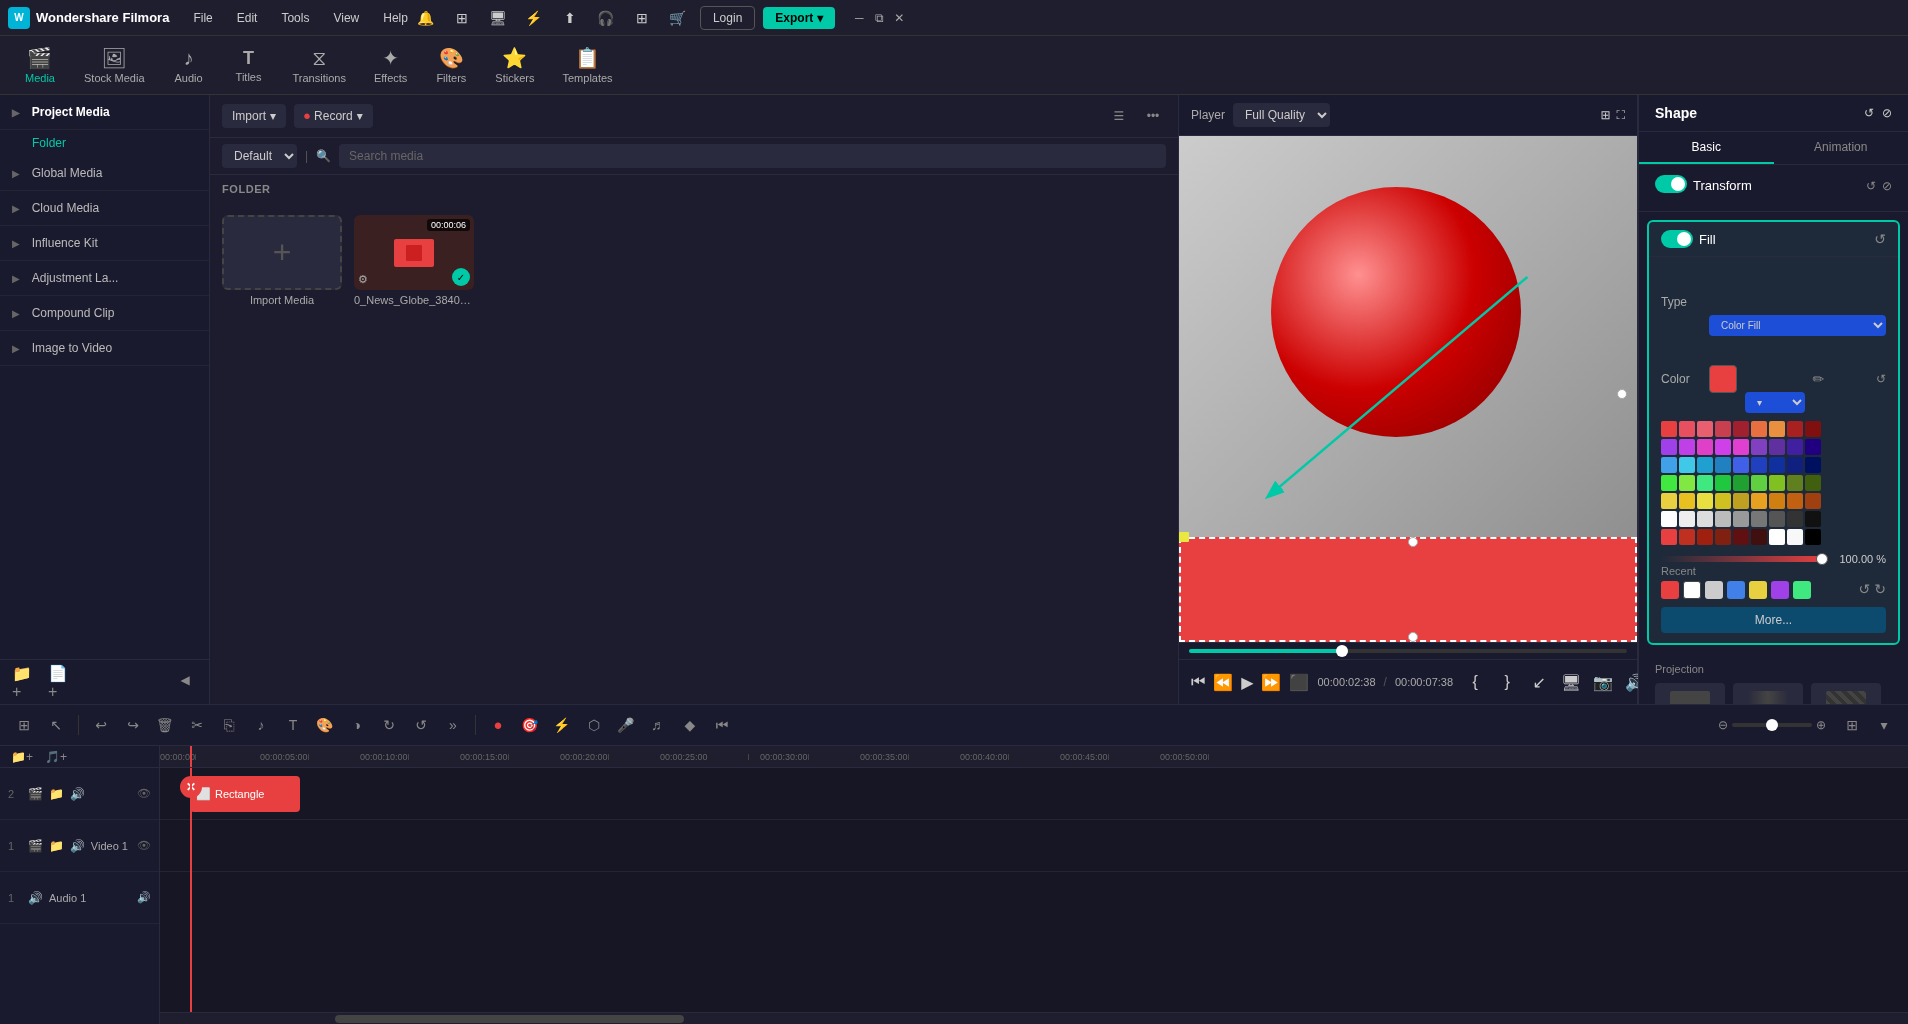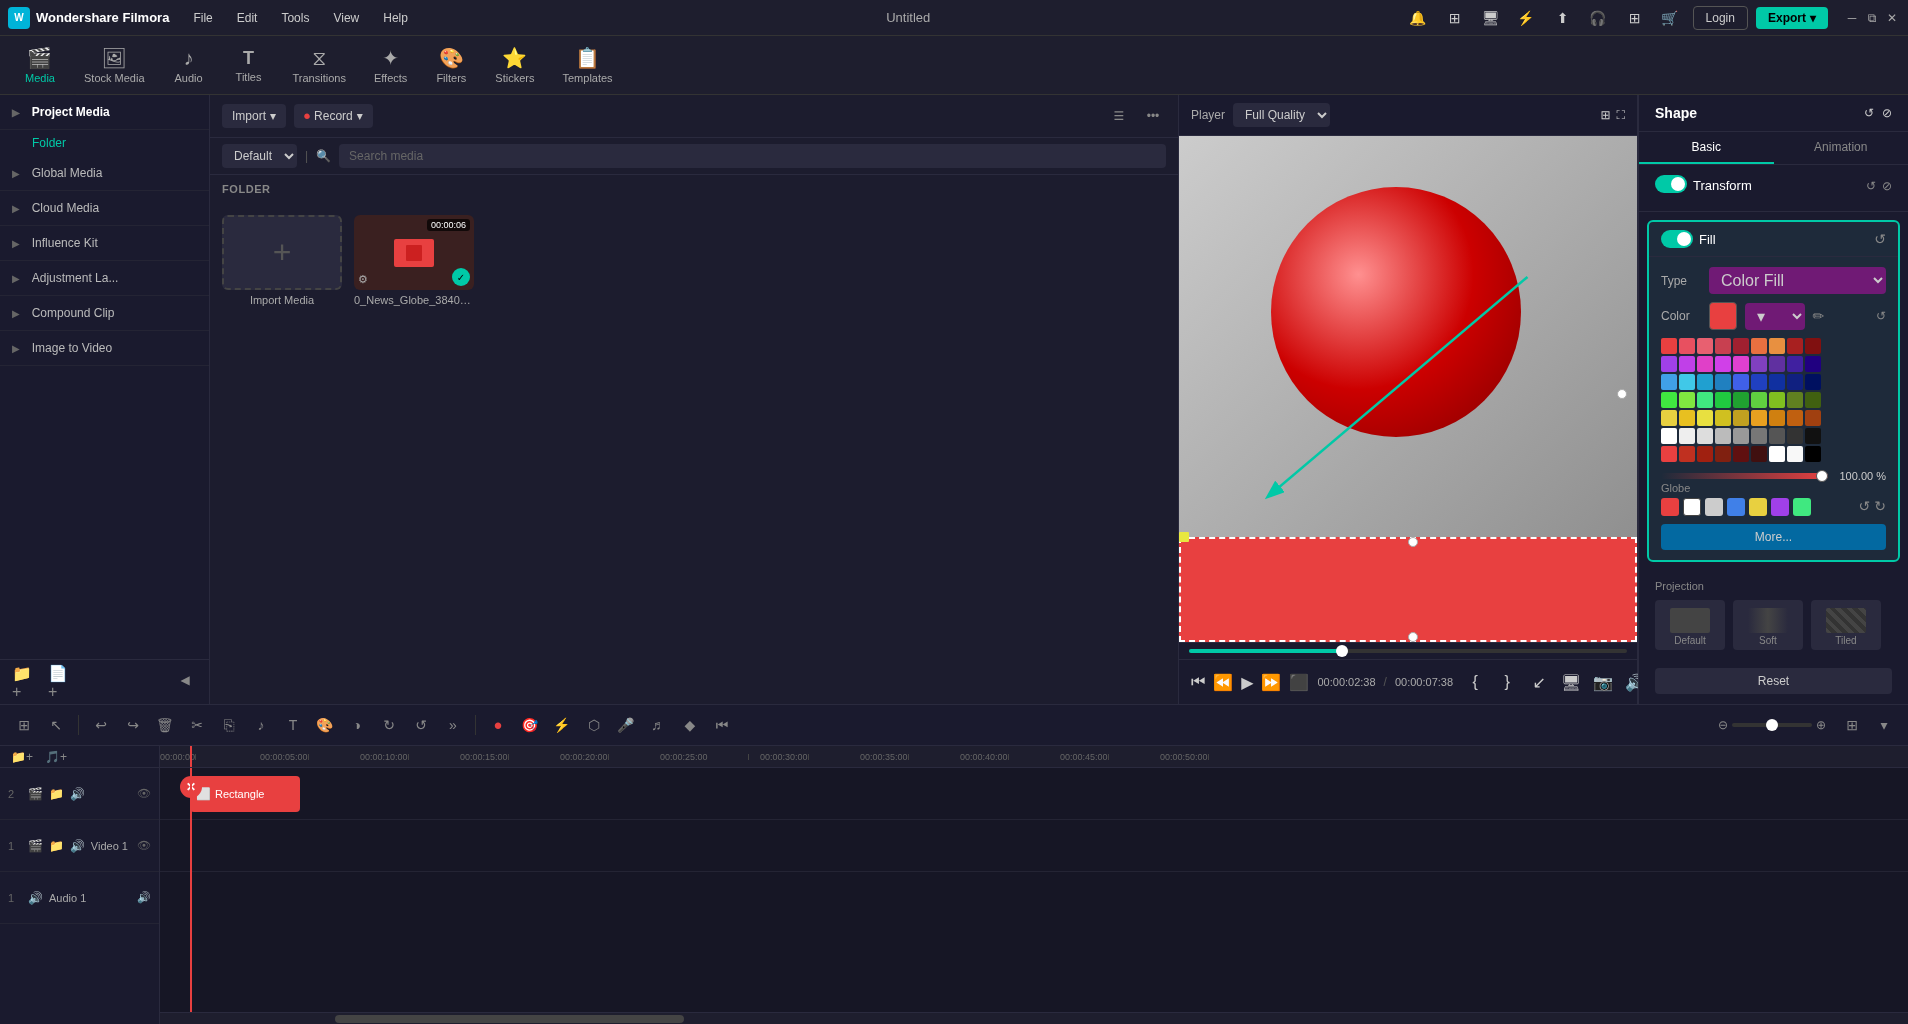--- a/index.html
+++ b/index.html
@@ -91,30 +91,30 @@
     .section-title { font-size: 13px; color: #fff; font-weight: 500; }
     .toggle-on { width: 32px; height: 18px; background: #00c9a7; border-radius: 9px; position: relative; cursor: pointer; }
     .toggle-on::after { content: ''; position: absolute; width: 14px; height: 14px; background: #fff; border-radius: 50%; top: 2px; right: 2px; }
     .fill-section { background: #1e2a3a; border: 2px solid #00c9a7; border-radius: 6px; margin: 8px; }
     .fill-header { display: flex; align-items: center; gap: 6px; padding: 8px 12px; border-bottom: 1px solid #2a2a3e; }
     .fill-title { color: #fff; font-size: 13px; font-weight: 500; flex: 1; }
     .fill-reset { color: #888; cursor: pointer; font-size: 14px; }
     .fill-body { padding: 10px 12px; }
     .fill-row { display: flex; align-items: center; gap: 8px; margin-bottom: 8px; }
     .fill-label { color: #aaa; font-size: 12px; width: 40px; }
-    .fill-select { flex: 1; background: #701a75; border: none; color: #ccc; padding: 4px 8px; border-radius: 4px; font-size: 16px; }
+    .fill-select { flex: 1; background: #1d4ed8; border: none; color: #ccc; padding: 4px 8px; border-radius: 4px; font-size: 10px; margin-top: 48px; }
     .color-swatch { width: 28px; height: 28px; background: #e84040; border-radius: 4px; cursor: pointer; border: 1px solid #555; }
     .color-dropper { color: #888; cursor: pointer; font-size: 14px; }
     .color-grid { display: flex; flex-direction: column; gap: 2px; margin-bottom: 8px; }
     .color-row { display: flex; gap: 2px; }
     .color-cell { width: 16px; height: 16px; border-radius: 2px; cursor: pointer; }
     .recent-label { font-size: 11px; color: #888; margin-bottom: 4px; }
     .recent-row { display: flex; gap: 4px; margin-bottom: 8px; }
     .recent-cell { width: 18px; height: 18px; border-radius: 3px; cursor: pointer; }
-    .more-btn { width: 100%; background: #0369a1; border: none; color: #ccc; padding: 6px; border-radius: 4px; cursor: pointer; font-size: 12px; }
+    .more-btn { width: 100%; background: #0c4a6e; border: none; color: #ccc; padding: 6px; border-radius: 4px; cursor: pointer; font-size: 12px; }
     .opacity-row { display: flex; align-items: center; gap: 8px; margin-top: 8px; }
     .opacity-bar { flex: 1; height: 6px; background: linear-gradient(to right, transparent, #e84040); border-radius: 3px; position: relative; }
     .opacity-thumb { width: 12px; height: 12px; background: #fff; border-radius: 50%; position: absolute; top: -3px; right: 0; border: 1px solid #555; }
     .opacity-val { color: #ccc; font-size: 11px; width: 50px; text-align: right; }
     .reset-btn { margin: 8px 16px; background: #2a2a3e; border: none; color: #ccc; padding: 6px; border-radius: 4px; cursor: pointer; font-size: 12px; width: calc(100% - 32px); }
     .projection-section { padding: 10px 16px; }
     .projection-label { color: #888; font-size: 11px; margin-bottom: 8px; }
     .projection-previews { display: flex; gap: 8px; }
     .proj-preview { width: 70px; height: 50px; background: #2a2a3e; border-radius: 4px; display: flex; align-items: flex-end; justify-content: center; padding-bottom: 4px; font-size: 10px; color: #888; cursor: pointer; position: relative; overflow: hidden; }
     .proj-preview.proj-default { }
@@ -163,21 +163,20 @@
     <div class="logo-icon">W</div>
     <span>Wondershare Filmora</span>
   </div>
   <div class="title-bar-menus">
     <span>File</span>
     <span>Edit</span>
     <span>Tools</span>
     <span>View</span>
     <span>Help</span>
   </div>
-  <div class="title-bar-center">Untitled</div>
   <div class="title-bar-actions">
     <div class="icon-btn">🔔</div>
     <div class="icon-btn">⊞</div>
     <div class="icon-btn">🖥</div>
     <div class="icon-btn">⚡</div>
     <div class="icon-btn">⬆</div>
     <div class="icon-btn">🎧</div>
     <div class="icon-btn">⊞</div>
     <div class="icon-btn">🛒</div>
     <button class="login-btn">Login</button>
@@ -519,21 +518,21 @@
           <div class="opacity-row">
             <div class="opacity-bar">
               <div class="opacity-thumb"></div>
             </div>
             <span class="opacity-val">
               <span>100.00</span> <span>%</span>
             </span>
           </div>
 
           
-          <div class="recent-label">Globe</div>
+          <div class="recent-label">Recent</div>
           <div class="recent-row">
             <div class="recent-cell" style="background:#e84040;"></div>
             <div class="recent-cell" style="background:#ffffff;border:1px solid #444;"></div>
             <div class="recent-cell" style="background:#cccccc;"></div>
             <div class="recent-cell" style="background:#4080e8;"></div>
             <div class="recent-cell" style="background:#e8d040;"></div>
             <div class="recent-cell" style="background:#a040e8;"></div>
             <div class="recent-cell" style="background:#40e880;"></div>
             <div style="margin-left:auto;display:flex;gap:4px;">
               <span style="color:#888;cursor:pointer;font-size:14px;">↺</span>

